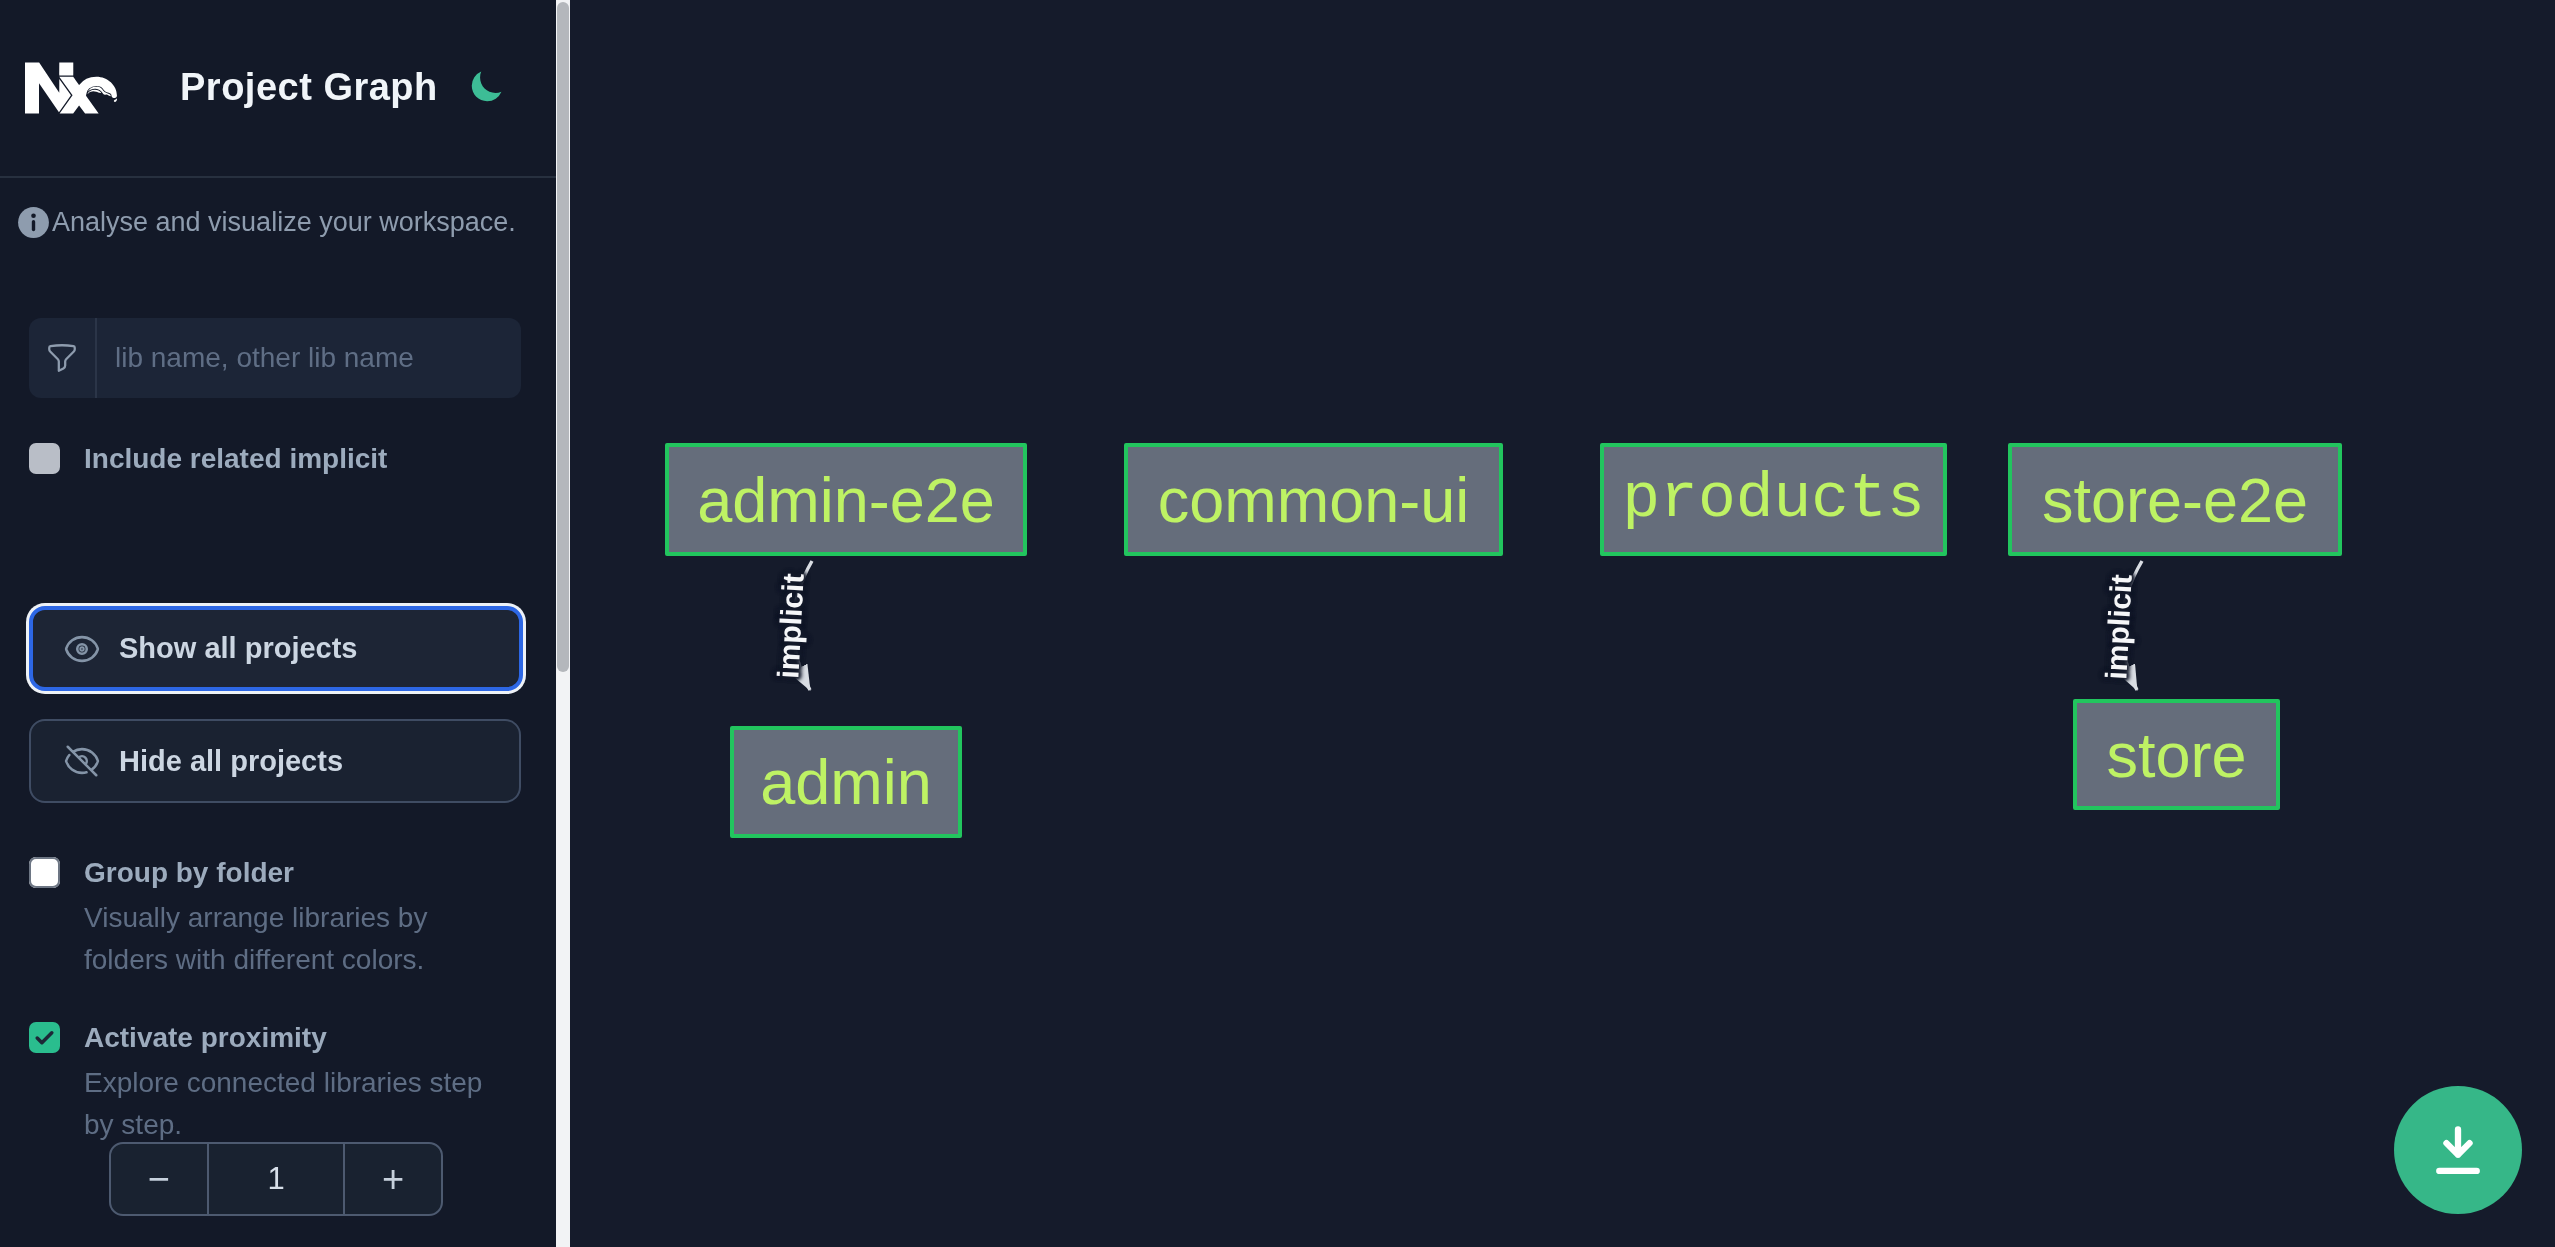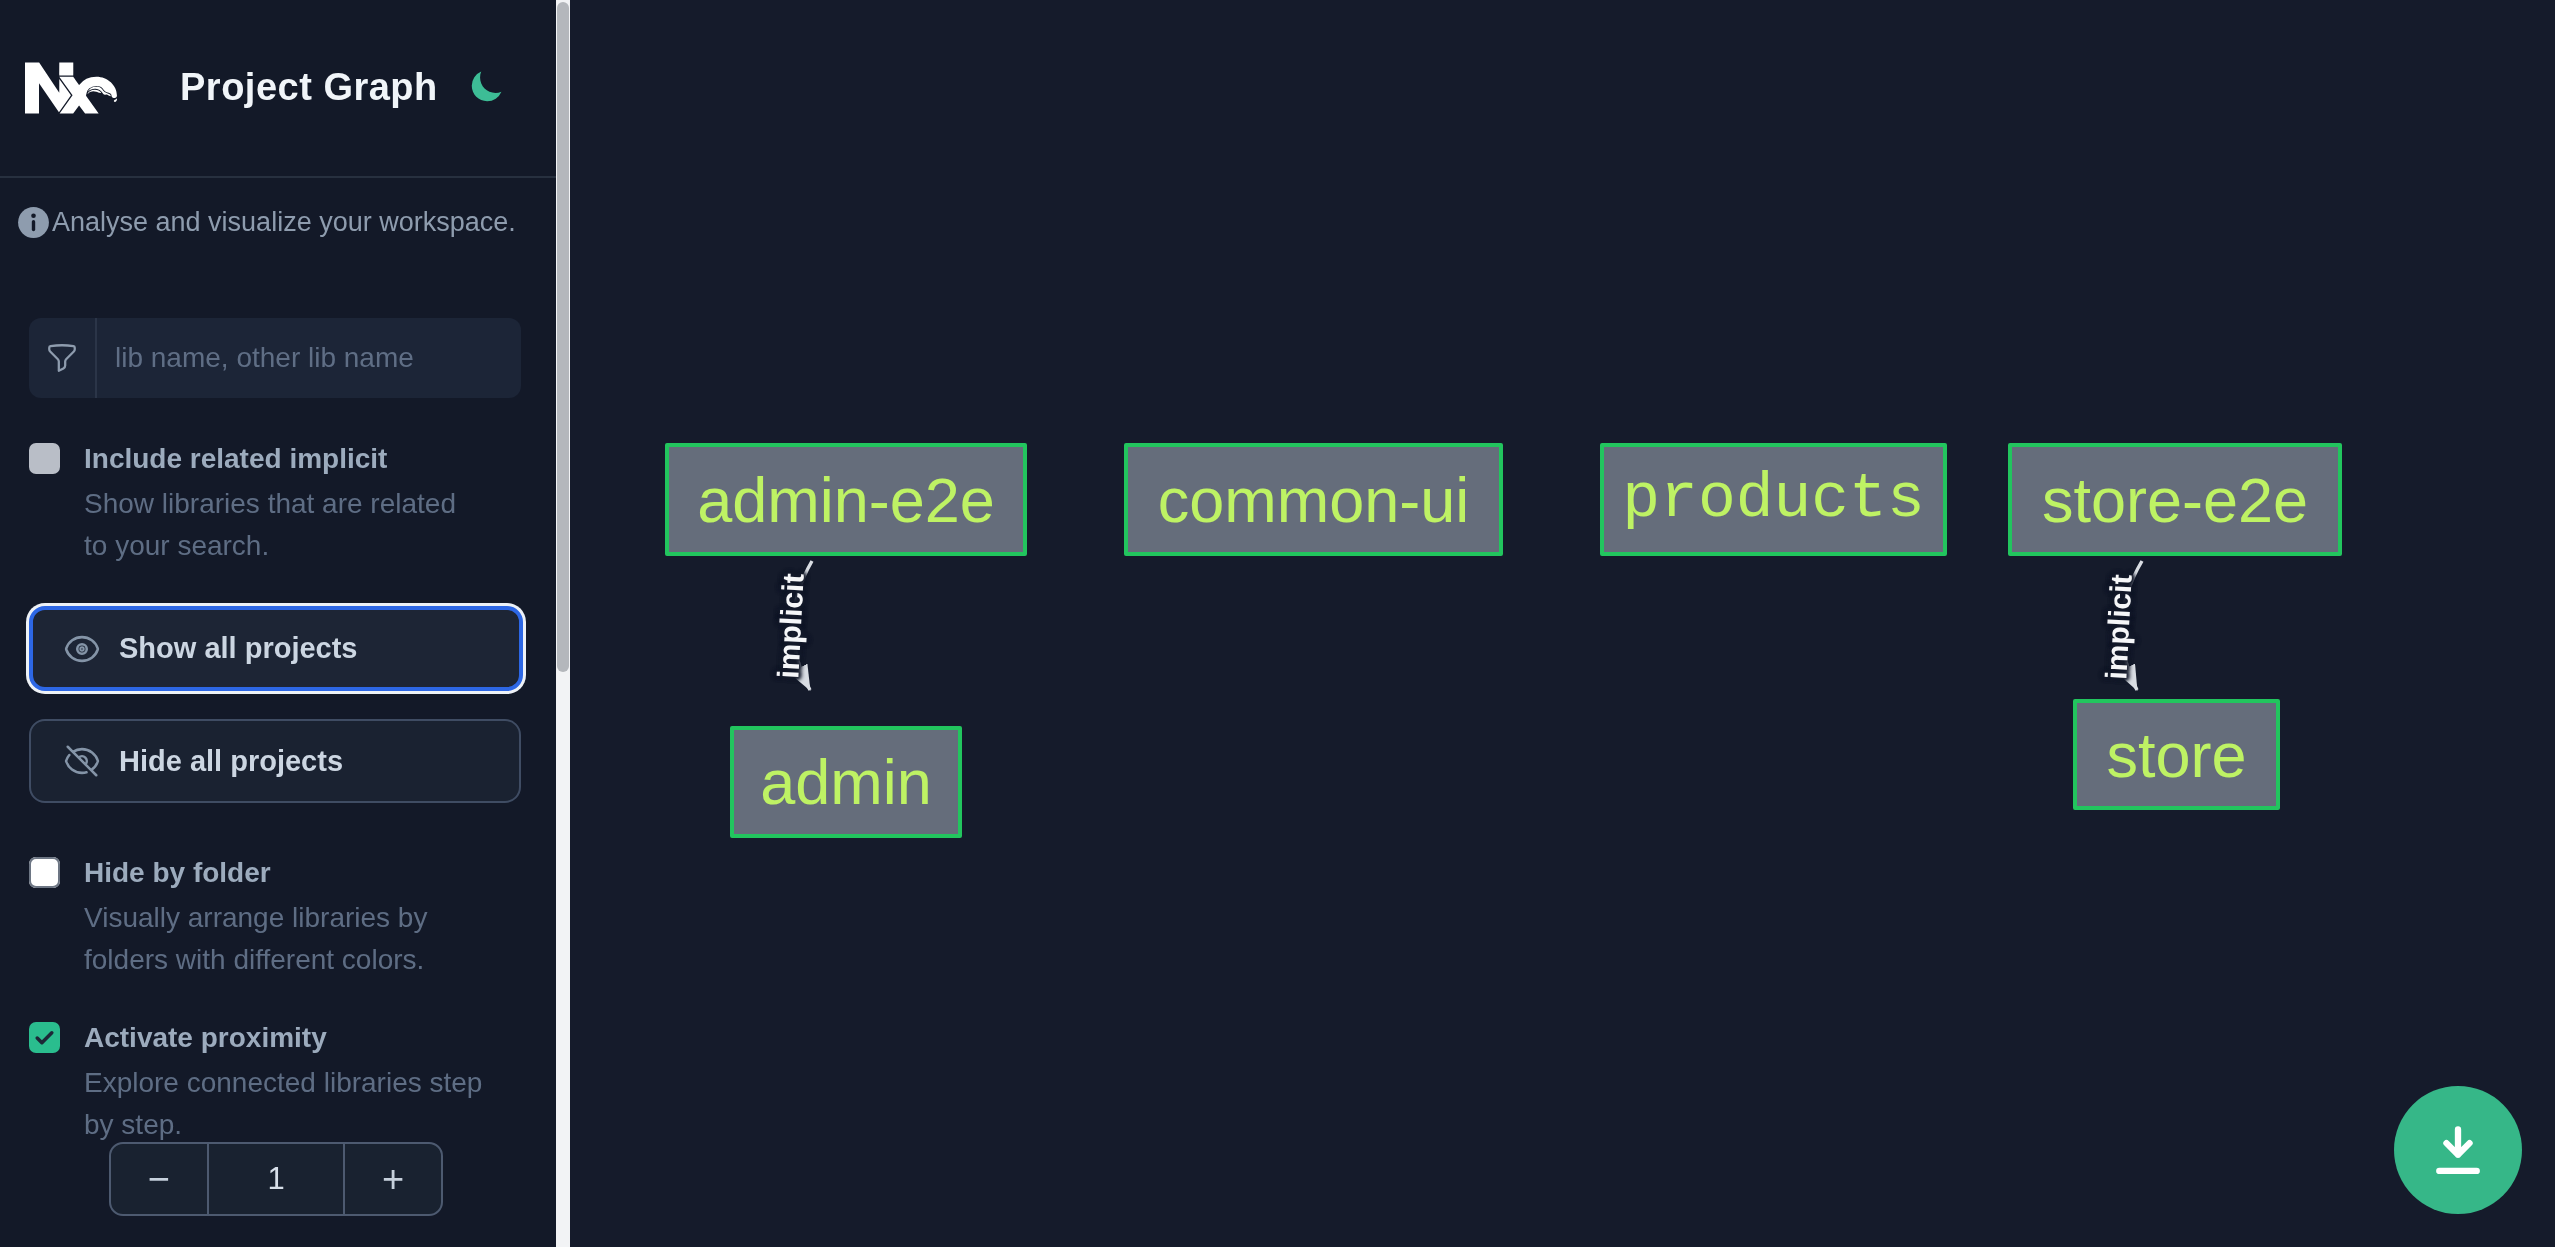--- a/index.html
+++ b/index.html
@@ -98,21 +98,20 @@
           <path d="M12 3c2.755 0 5.455.232 8.083.678.533.09.917.556.917 1.096v1.044a2.25 2.25 0 0 1-.659 1.591l-5.432 5.432a2.25 2.25 0 0 0-.659 1.591v2.927a2.25 2.25 0 0 1-1.244 2.013L9.75 21v-6.568a2.25 2.25 0 0 0-.659-1.591L3.659 7.409A2.25 2.25 0 0 1 3 5.818V4.774c0-.54.384-1.006.917-1.096A48.32 48.32 0 0 1 12 3Z" stroke="#8e9cae" stroke-width="1.6" stroke-linecap="round" stroke-linejoin="round"></path>
         </svg>
       </div>
       <input type="text" value="" placeholder="lib name, other lib name" style="">
     </div>
 
     <div class="opt" style="top:442px;">
       <span class="opt-cb cb-gray" role="checkbox" aria-checked="false"></span>
       <div class="opt-body">
         <div class="opt-title">Include related implicit</div>
-        <div class="opt-desc">Show libraries that are related to your search.</div>
       </div>
     </div>
 
     <button class="big-btn focused" style="top:606px;">
       <svg viewBox="0 0 24 24" fill="none" aria-hidden="true">
         <path d="M2.036 12.322a1.012 1.012 0 0 1 0-.639C3.423 7.51 7.36 4.5 12 4.5c4.638 0 8.573 3.007 9.963 7.178.07.207.07.431 0 .639C20.577 16.49 16.64 19.5 12 19.5c-4.638 0-8.573-3.007-9.963-7.178Z" stroke="#8494a7" stroke-width="1.6"></path>
         <circle cx="12" cy="12" r="3" stroke="#8494a7" stroke-width="1.6"></circle>
         <circle cx="12" cy="12" r="1.1" stroke="#8494a7" stroke-width="1.2"></circle>
       </svg>
       <span class="btn-label">Show all projects</span>
@@ -121,21 +120,21 @@
     <button class="big-btn" style="top:719px;height:84px;width:492px;">
       <svg viewBox="0 0 24 24" fill="none" aria-hidden="true">
         <path d="M3.98 8.223A10.477 10.477 0 0 0 1.934 12C3.226 16.338 7.244 19.5 12 19.5c.993 0 1.953-.138 2.863-.395M6.228 6.228A10.451 10.451 0 0 1 12 4.5c4.756 0 8.773 3.162 10.065 7.498a10.522 10.522 0 0 1-4.293 5.774M6.228 6.228 3 3m3.228 3.228 3.65 3.65m7.894 7.894L21 21m-3.228-3.228-3.65-3.65m0 0a3 3 0 1 0-4.243-4.243m4.242 4.242L9.88 9.88" stroke="#8494a7" stroke-width="1.6" stroke-linecap="round" stroke-linejoin="round"></path>
       </svg>
       <span class="btn-label">Hide all projects</span>
     </button>
 
     <div class="opt" style="top:856px;">
       <span class="opt-cb cb-white" role="checkbox" aria-checked="false"></span>
       <div class="opt-body">
-        <div class="opt-title">Hide by folder</div>
+        <div class="opt-title">Group by folder</div>
         <div class="opt-desc">Visually arrange libraries by folders with different colors.</div>
       </div>
     </div>
 
     <div class="opt" style="top:1021px;">
       <span class="opt-cb cb-green" role="checkbox" aria-checked="true">
         <svg viewBox="0 0 24 24" fill="none" aria-hidden="true">
           <path d="M5 12.5l4.5 4.5L19 7.5" stroke="#1d2737" stroke-width="3.4" stroke-linecap="round" stroke-linejoin="round"></path>
         </svg>
       </span>

